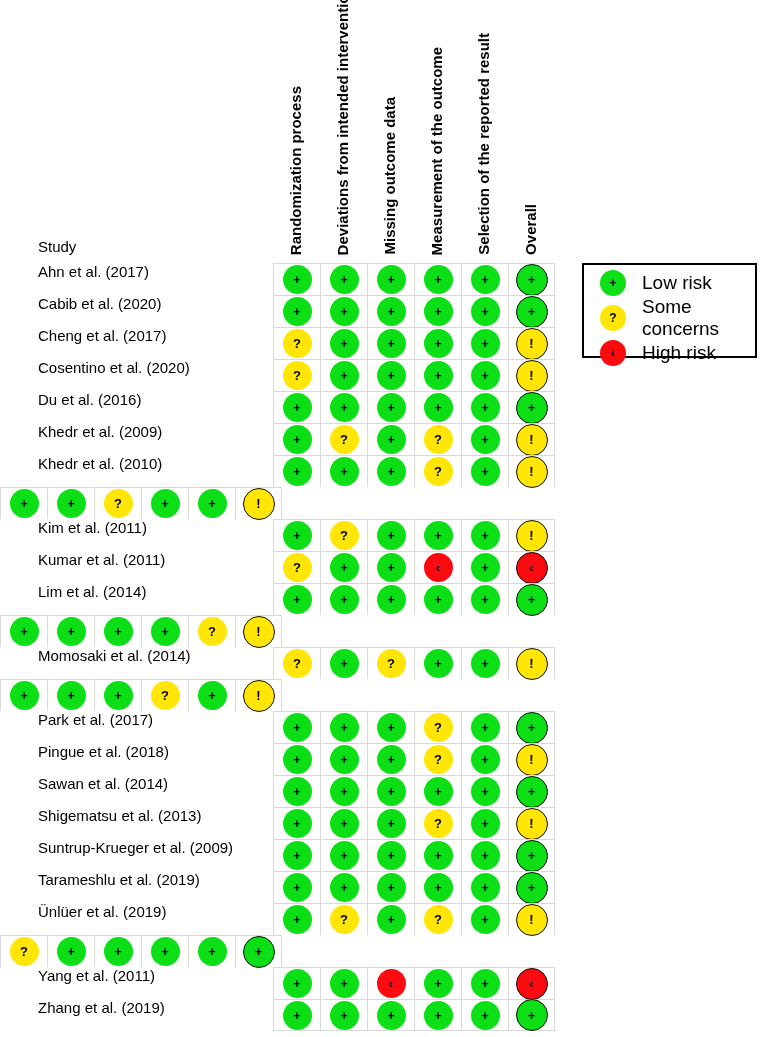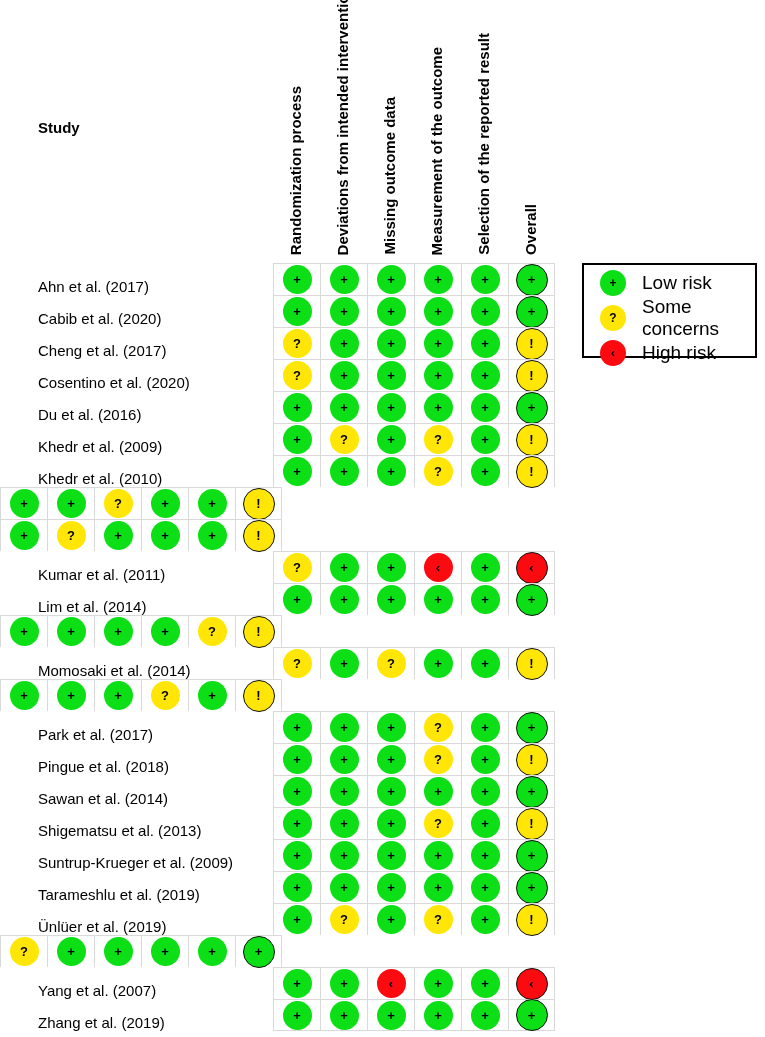--- a/index.html
+++ b/index.html
@@ -4,23 +4,23 @@
 <style>
   html,body{margin:0;padding:0;background:#fff;}
   .canvas{
     position:relative;width:765px;height:1037px;background:#ffffff;
     font-family:"Liberation Sans",sans-serif;color:#000;overflow:hidden;
   }
   .row{display:flex;}
   .header-row{height:263px;}
   .study-cell{
     width:273px;box-sizing:border-box;padding-left:38px;
-    display:flex;align-items:flex-end;font-size:15px;
+    display:flex;align-items:flex-start;font-size:15px;
   }
-  .header-study{align-items:center;padding-bottom:8px;font-weight:bold;}
+  .header-study{align-items:flex-end;padding-bottom:8px;font-weight:normal;}
   .circle-cell{
     width:47px;box-sizing:border-box;
     display:flex;align-items:center;justify-content:center;
   }
   .header-circle-cell{
     width:47px;box-sizing:border-box;display:flex;
     align-items:flex-end;justify-content:center;padding-bottom:8px;
   }
   .rot{
     writing-mode:vertical-rl;transform:rotate(180deg);
@@ -351,20 +351,23 @@
             <span>+</span>
           </span>
         </div>
         <div class="circle-cell last">
           <span class="circle some overall">
             <span>!</span>
           </span>
         </div>
       </div>
       <div class="row data-row">
+        <div class="study-cell">
+          <span>Kim et al. (2011)</span>
+        </div>
         <div class="circle-cell">
           <span class="circle low">
             <span>+</span>
           </span>
         </div>
         <div class="circle-cell">
           <span class="circle some">
             <span>?</span>
           </span>
         </div>
@@ -830,21 +833,21 @@
           </span>
         </div>
         <div class="circle-cell last">
           <span class="circle low overall">
             <span>+</span>
           </span>
         </div>
       </div>
       <div class="row data-row">
         <div class="study-cell">
-          <span>Yang et al. (2007)</span>
+          <span>Yang et al. (2011)</span>
         </div>
         <div class="circle-cell">
           <span class="circle low">
             <span>+</span>
           </span>
         </div>
         <div class="circle-cell">
           <span class="circle low">
             <span>+</span>
           </span>

